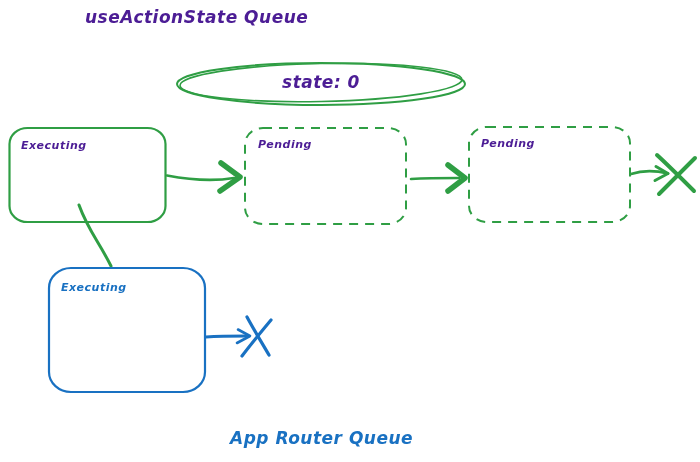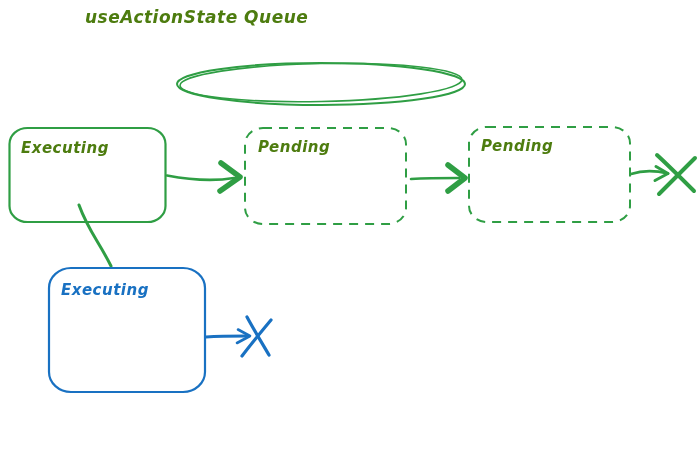--- a/index.html
+++ b/index.html
@@ -12,24 +12,24 @@
     font-family: "DejaVu Sans", sans-serif;
   }
   .canvas svg { position: absolute; left: 0; top: 0; }
   .label {
     position: absolute;
     font-style: italic;
     letter-spacing: 0.5px;
     white-space: nowrap;
     user-select: none;
   }
-  .green { color: #4d7c0f; }
+  .green { color: #4c1d95; }
   .blue  { color: #1971c2; }
   .queue-title { font-size: 17px; font-weight: bold; }
-  .node-label  { font-size: 15px; font-weight: bold; }
+  .node-label  { font-size: 11px; font-weight: bold; }
   .big-value   { font-size: 21px; font-weight: bold; }
   .centered    { text-align: center; }
 
   
   .s-green { stroke: #2f9e44; fill: none; }
   .s-blue  { stroke: #1971c2; fill: none; }
 </style>
 </head>
 <body>
 
@@ -88,23 +88,25 @@
     </g>
 
     <g stroke-linecap="round">
       <path class="s-blue" d="M247,317 C254,330 262,343 269,355" stroke-width="3.2"></path>
       <path class="s-blue" d="M271,320 C261,332 251,344 242,356" stroke-width="3.2"></path>
     </g>
   </svg>
 
   <div class="label green queue-title" style="left:85px; top:7px;">useActionState Queue</div>
 
+  <div class="label green queue-title centered" style="left:177px; top:72px; width:288px;">state: 0</div>
 
   <div class="label green node-label" style="left:21px; top:139px;">Executing</div>
 
   <div class="label green node-label" style="left:258px; top:138px;">Pending</div>
 
   <div class="label green node-label" style="left:481px; top:137px;">Pending</div>
 
   <div class="label blue node-label" style="left:61px; top:281px;">Executing</div>
 
 
+  <div class="label blue queue-title" style="left:230px; top:428px;">App Router Queue</div>
 </div>
 
 </body></html>

